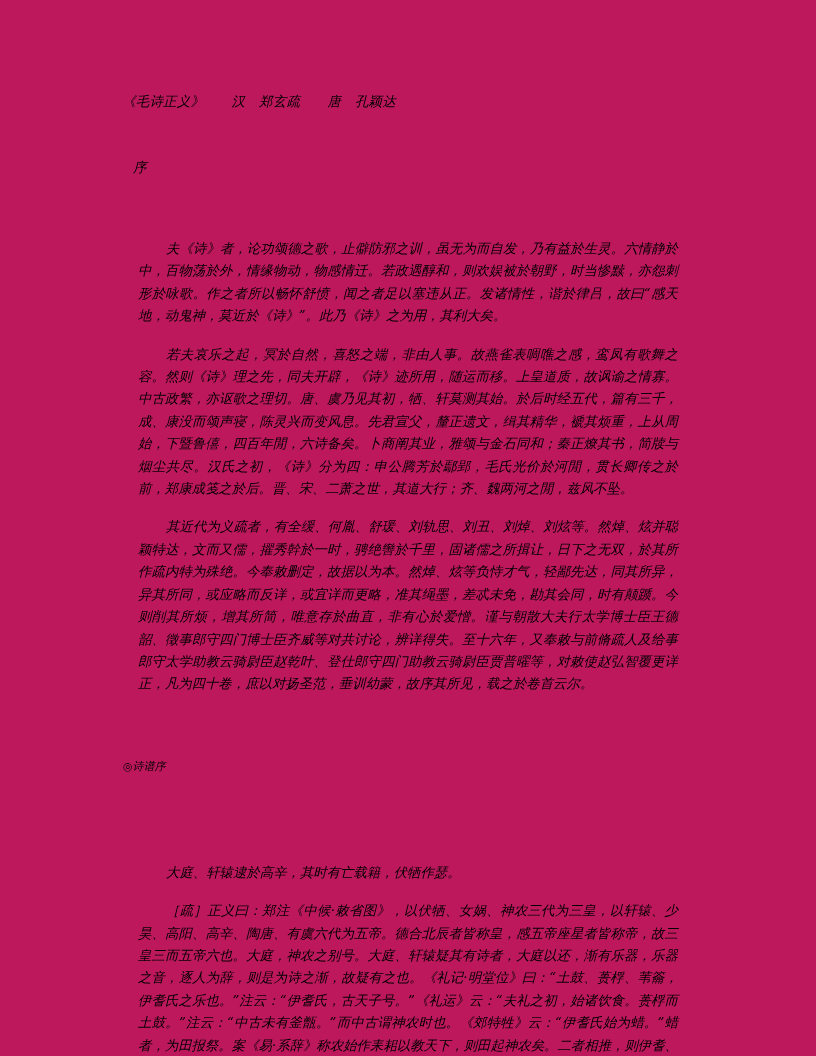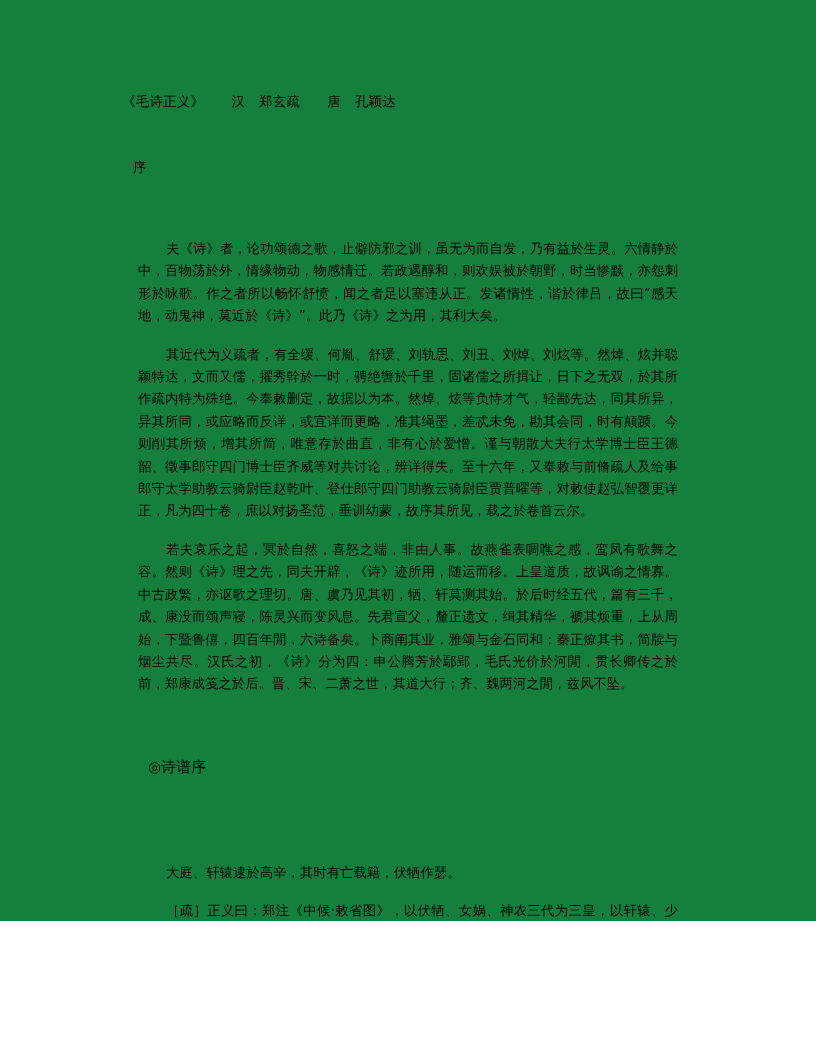--- a/index.html
+++ b/index.html
@@ -7,24 +7,25 @@
     padding: 0;
     background: #ffffff;
   }
   body {
     font-family: "DejaVu Serif", "Liberation Serif", serif;
     color: #000000;
   }
   .page {
     position: relative;
     width: 816px;
-    height: 921px;
-    background: #15803d;
+    height: 1056px;
+    background: #be185d;
     overflow: hidden;
     box-sizing: border-box;
+    font-style: italic;
   }
   .content {
     position: absolute;
     left: 122px;
     top: 90px;
     width: 572px;
   }
   .doc-title {
     font-size: 13.5px;
     line-height: 22px;
@@ -53,44 +54,44 @@
     text-indent: 28px;
   }
   .block {
     margin: 0;
   }
   .gap-sm { height: 22px; }
   .gap-md { height: 44px; }
   .gap-lg { height: 46px; }
 
   .sub-head {
-    font-size: 15px;
+    font-size: 11px;
     line-height: 22px;
-    margin-left: 26px;
+    margin-left: 1px;
   }
 </style>
 </head>
 <body>
 
 <div class="page">
   <div class="content">
 
     <div class="doc-title">《毛诗正义》　　汉　郑玄疏　　唐　孔颖达</div>
 
     <div class="spacer-1"></div>
 
     <div class="section-label">序</div>
 
     <div class="spacer-2"></div>
 
     <p class="body indent">夫《诗》者，论功颂德之歌，止僻防邪之训，虽无为而自发，乃有益於生灵。六情静於中，百物荡於外，情缘物动，物感情迁。若政遇醇和，则欢娱被於朝野，时当惨黩，亦怨刺形於咏歌。作之者所以畅怀舒愤，闻之者足以塞违从正。发诸情性，谐於律吕，故曰“感天地，动鬼神，莫近於《诗》”。此乃《诗》之为用，其利大矣。</p>
 
+    <p class="body indent">若夫哀乐之起，冥於自然，喜怒之端，非由人事。故燕雀表啁噍之感，鸾凤有歌舞之容。然则《诗》理之先，同夫开辟，《诗》迹所用，随运而移。上皇道质，故讽谕之情寡。中古政繁，亦讴歌之理切。唐、虞乃见其初，牺、轩莫测其始。於后时经五代，篇有三千，成、康没而颂声寝，陈灵兴而变风息。先君宣父，釐正遗文，缉其精华，褫其烦重，上从周始，下暨鲁僖，四百年閒，六诗备矣。卜商阐其业，雅颂与金石同和；秦正燎其书，简牍与烟尘共尽。汉氏之初，《诗》分为四：申公腾芳於鄢郢，毛氏光价於河閒，贯长卿传之於前，郑康成笺之於后。晋、宋、二萧之世，其道大行；齐、魏两河之閒，兹风不坠。</p>
+
     <p class="body indent">其近代为义疏者，有全缓、何胤、舒瑗、刘轨思、刘丑、刘焯、刘炫等。然焯、炫并聪颖特达，文而又儒，擢秀幹於一时，骋绝辔於千里，固诸儒之所揖让，日下之无双，於其所作疏内特为殊绝。今奉敕删定，故据以为本。然焯、炫等负恃才气，轻鄙先达，同其所异，异其所同，或应略而反详，或宜详而更略，准其绳墨，差忒未免，勘其会同，时有颠踬。今则削其所烦，增其所简，唯意存於曲直，非有心於爱憎。谨与朝散大夫行太学博士臣王德韶、徵事郎守四门博士臣齐威等对共讨论，辨详得失。至十六年，又奉敕与前脩疏人及给事郎守太学助教云骑尉臣赵乾叶、登仕郎守四门助教云骑尉臣贾普曜等，对敕使赵弘智覆更详正，凡为四十卷，庶以对扬圣范，垂训幼蒙，故序其所见，载之於卷首云尔。</p>
-
-    <p class="body indent">若夫哀乐之起，冥於自然，喜怒之端，非由人事。故燕雀表啁噍之感，鸾凤有歌舞之容。然则《诗》理之先，同夫开辟，《诗》迹所用，随运而移。上皇道质，故讽谕之情寡。中古政繁，亦讴歌之理切。唐、虞乃见其初，牺、轩莫测其始。於后时经五代，篇有三千，成、康没而颂声寝，陈灵兴而变风息。先君宣父，釐正遗文，缉其精华，褫其烦重，上从周始，下暨鲁僖，四百年閒，六诗备矣。卜商阐其业，雅颂与金石同和；秦正燎其书，简牍与烟尘共尽。汉氏之初，《诗》分为四：申公腾芳於鄢郢，毛氏光价於河閒，贯长卿传之於前，郑康成笺之於后。晋、宋、二萧之世，其道大行；齐、魏两河之閒，兹风不坠。</p>
 
     <div class="gap-md"></div>
 
     <div class="sub-head">◎诗谱序</div>
 
     <div class="gap-sm"></div>
 
 
     <div class="gap-lg"></div>
 

